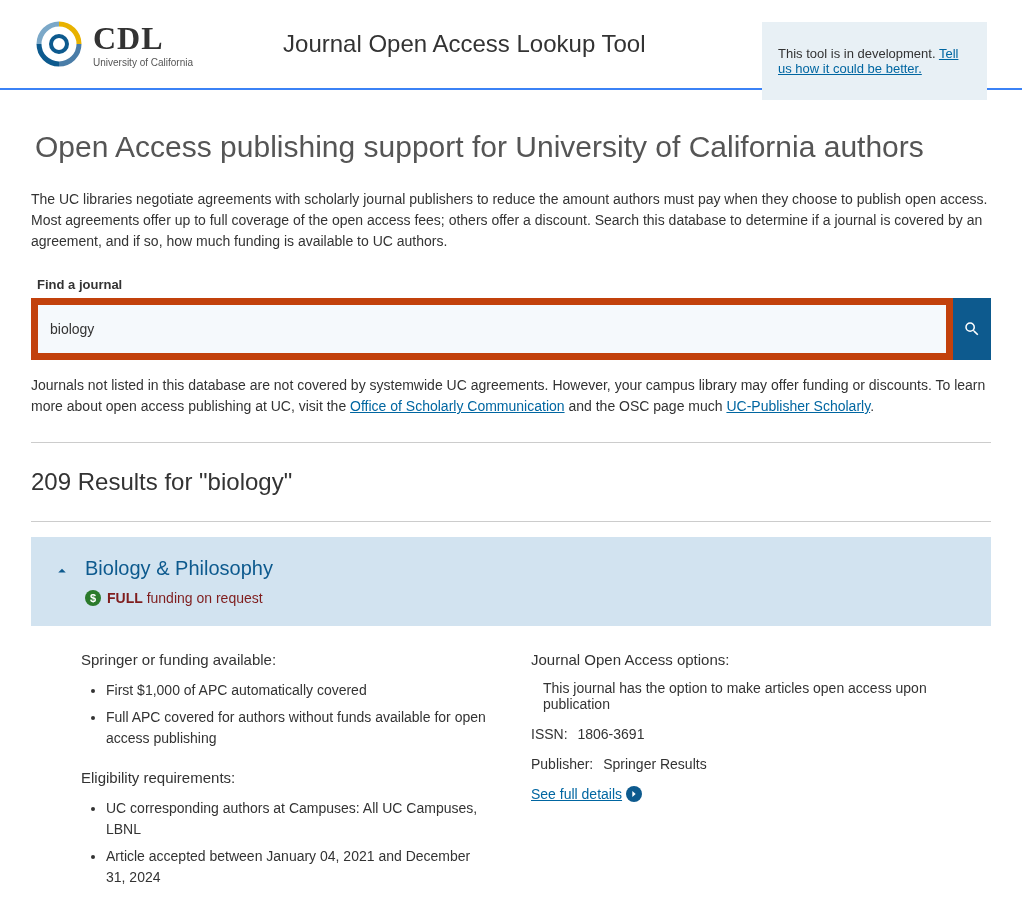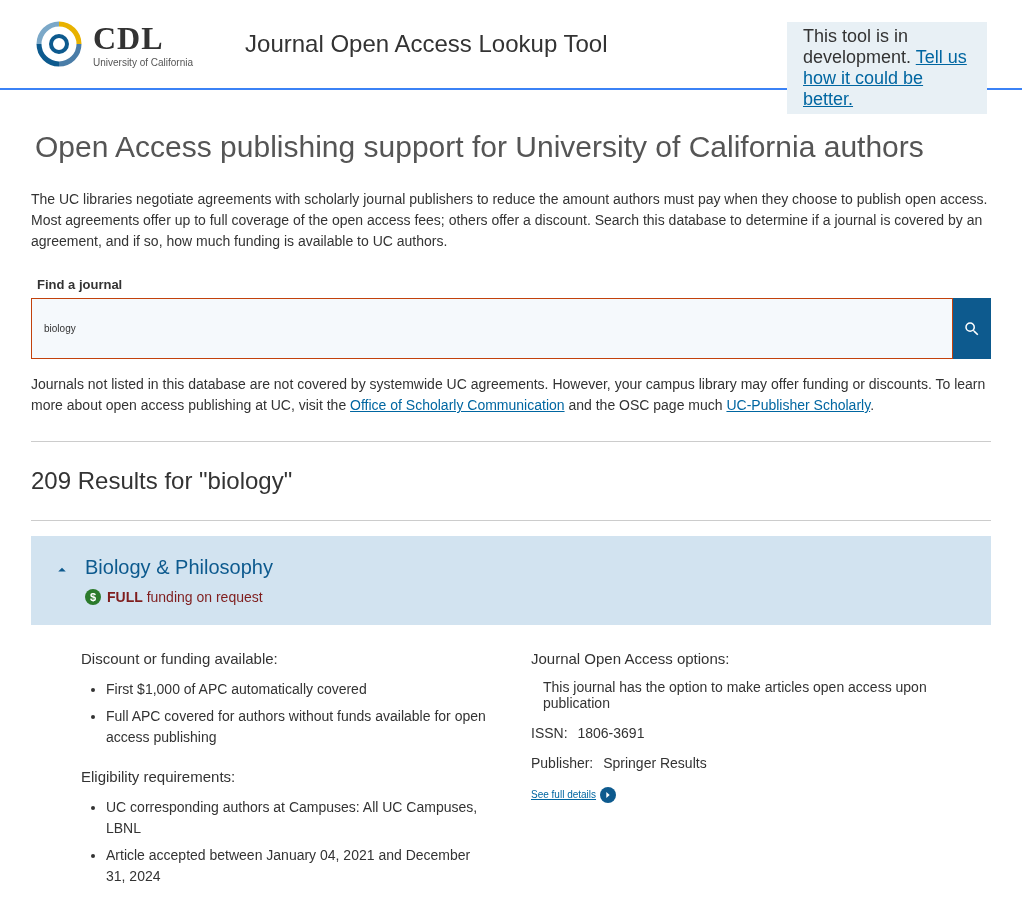--- a/index.html
+++ b/index.html
@@ -4,33 +4,33 @@
   <style>
     * { margin: 0; padding: 0; box-sizing: border-box; }
     body { font-family: Arial, Helvetica, sans-serif; color: #333; font-size: 14px; background: #fff; }
     
     .header { display: flex; align-items: center; padding: 20px 35px; border-bottom: 2px solid #3b82f6; position: relative; }
     .logo-wrap { display: flex; align-items: center; gap: 10px; }
     .logo-swirl { width: 48px; height: 48px; }
     .logo-text { display: flex; flex-direction: column; }
     .logo-main { font-size: 32px; font-weight: bold; color: #333; letter-spacing: 1px; font-family: Georgia, serif; }
     .logo-sub { font-size: 10px; color: #555; }
-    .app-title { font-size: 24px; color: #333; margin-left: 52px; }
-    .dev-notice { position: absolute; right: 35px; top: 22px; background: #e8f0f5; padding: 4px 16px; width: 200px; color: #333; font-size: 18px; }
+    .app-title { font-size: 24px; color: #333; margin-left: 90px; }
+    .dev-notice { position: absolute; right: 35px; top: 22px; background: #e8f0f5; padding: 24px 16px; width: 225px; color: #333; font-size: 13px; }
     .dev-notice a { color: #0066a1; text-decoration: underline; }
     
     .container { max-width: 960px; margin: 0 auto; padding: 0 0 40px; }
     
     .page-title { font-size: 30px; color: #555; font-weight: normal; margin: 40px 4px 25px; }
     .intro-text { color: #333; line-height: 1.5; margin-bottom: 25px; }
     
     .search-section { margin-bottom: 15px; }
     .search-label { font-weight: bold; font-size: 13px; color: #333; margin-bottom: 6px; display: block; padding-left: 6px; }
     .search-wrap { display: flex; }
-    .search-input { flex: 1; padding: 24px 12px; border: 1px solid #c2410c; background: #f5f9fc; font-size: 10px; color: #333; outline: none; }
+    .search-input { flex: 1; padding: 16px 12px; border: 7px solid #c2410c; background: #f5f9fc; font-size: 14px; color: #333; outline: none; }
     .search-button { width: 38px; background: #0d5a8e; border: none; cursor: pointer; display: flex; align-items: center; justify-content: center; }
     .search-button svg { width: 18px; height: 18px; fill: #fff; }
     
     .search-note { color: #333; line-height: 1.5; margin-top: 15px; }
     .search-note a { color: #0066a1; text-decoration: underline; }
     
     .results-divider { border: none; border-top: 1px solid #ccc; margin: 25px 0; }
     .results-heading { font-size: 24px; color: #333; font-weight: normal; margin-bottom: 25px; }
     .results-divider2 { border: none; border-top: 1px solid #ccc; margin-bottom: 15px; }
     
@@ -44,21 +44,21 @@
     .funding-text strong { font-weight: bold; }
     
     .result-body { padding: 25px 50px 25px 50px; display: flex; gap: 40px; }
     .result-col { flex: 1; }
     .section-title { font-size: 15px; color: #333; font-weight: normal; margin-bottom: 12px; }
     .result-col ul { list-style: disc; padding-left: 25px; margin-bottom: 20px; }
     .result-col li { margin-bottom: 6px; line-height: 1.5; color: #333; }
     .detail-row { margin-bottom: 14px; }
     .detail-label { color: #333; display: inline-block; margin-right: 6px; }
     .detail-value { color: #333; }
-    .see-details { color: #0066a1; text-decoration: underline; display: inline-flex; align-items: center; gap: 4px; font-size: 10px; }
+    .see-details { color: #0066a1; text-decoration: underline; display: inline-flex; align-items: center; gap: 4px; font-size: 14px; }
     .arrow-circle { width: 16px; height: 16px; background: #0d5a8e; border-radius: 50%; display: inline-flex; align-items: center; justify-content: center; }
     .arrow-circle svg { width: 10px; height: 10px; fill: #fff; }
   </style>
 </head>
 <body>
 
 <div class="header">
   <div class="logo-wrap">
     <svg class="logo-swirl" viewBox="0 0 48 48">
       <path d="M24 4 A20 20 0 0 1 44 24" fill="none" stroke="#e8b200" stroke-width="5"></path>
@@ -110,21 +110,21 @@
           </svg>
         <span class="result-title">Biology &amp; Philosophy</span>
       </div>
       <div class="funding-row">
         <span class="funding-badge">$</span>
         <span class="funding-text"><strong>FULL</strong><span> funding on request</span></span>
       </div>
     </div>
     <div class="result-body">
       <div class="result-col">
-        <div class="section-title">Discount or funding available:</div>
+        <div class="section-title">Springer or funding available:</div>
         <ul>
           <li>First $1,000 of APC automatically covered</li>
           <li>Full APC covered for authors without funds available for open access publishing</li>
         </ul>
         <div class="section-title">Eligibility requirements:</div>
         <ul>
           <li>UC corresponding authors at Campuses: All UC Campuses, LBNL</li>
           <li>Article accepted between January 04, 2021 and December 31, 2024</li>
         </ul>
       </div>

